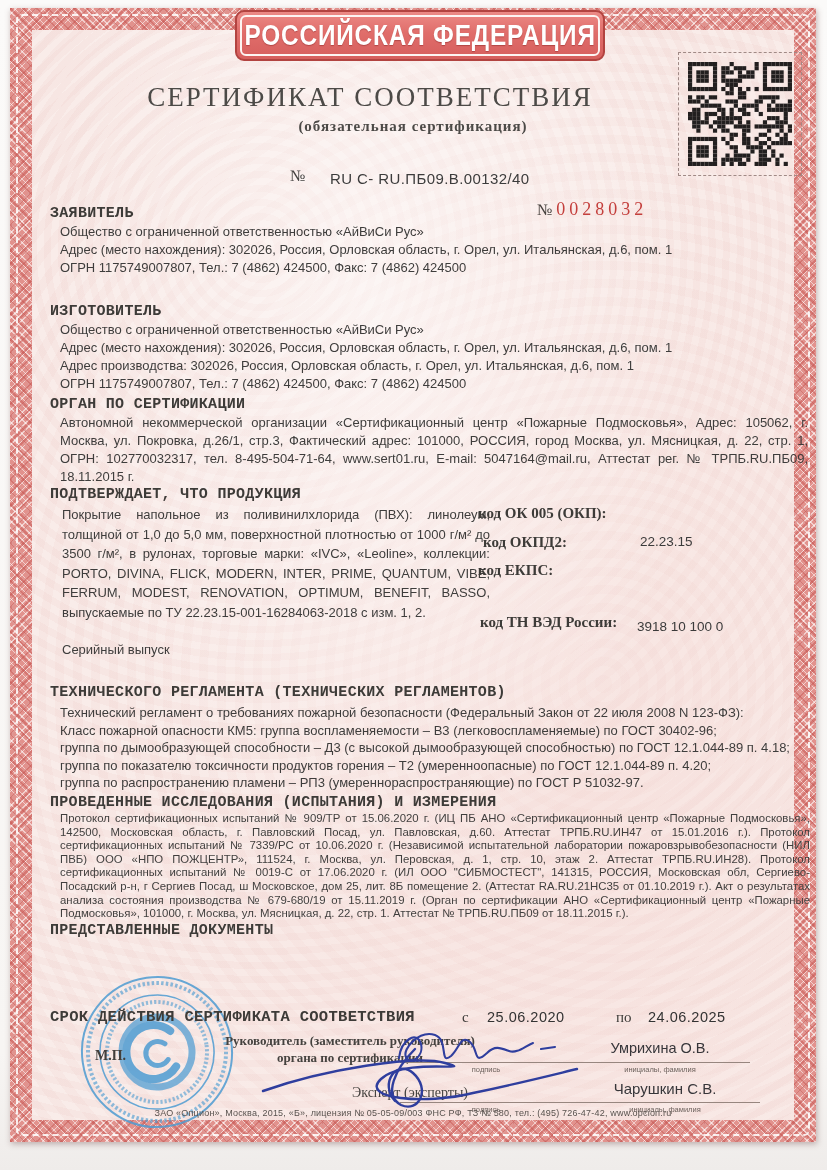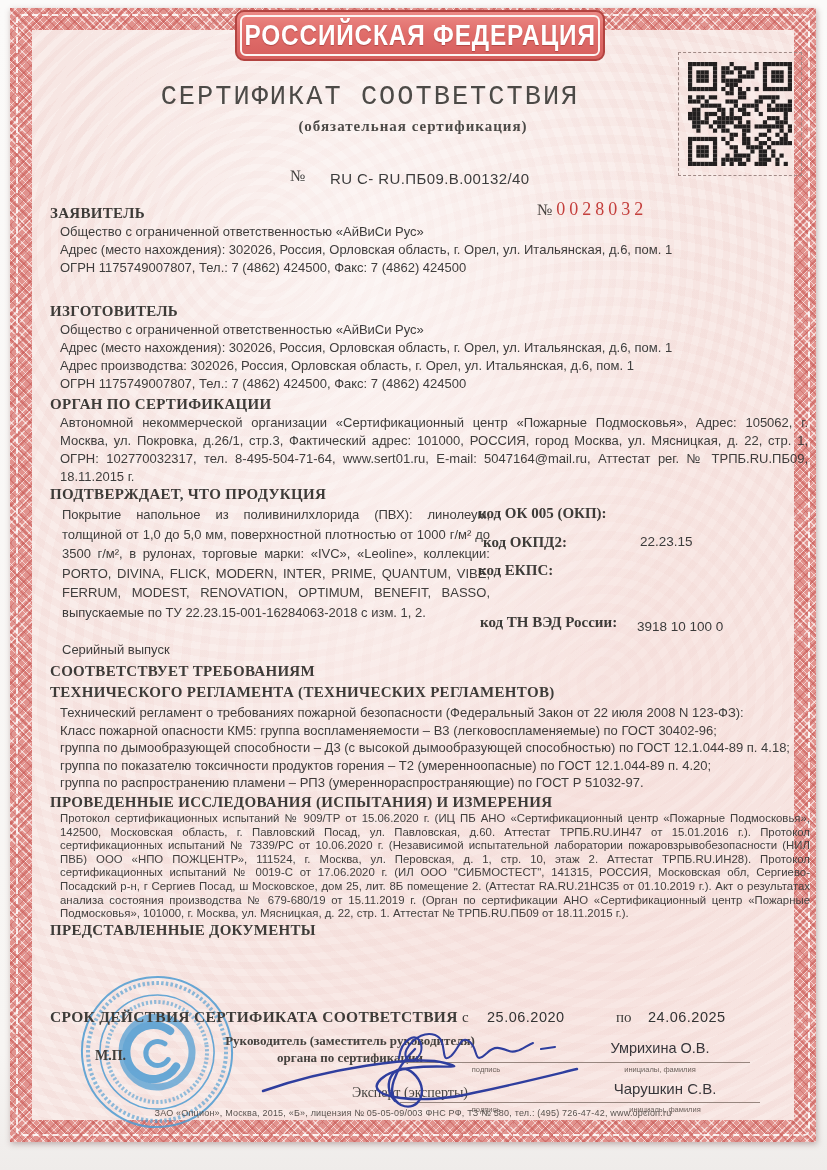--- a/index.html
+++ b/index.html
@@ -45,30 +45,30 @@
     color:#ffffff;font-weight:bold;font-size:29px;letter-spacing:1px;
     transform:scaleX(0.84);white-space:nowrap;
     font-family:"Liberation Sans",sans-serif;
     text-shadow:0 1px 1px rgba(140,40,40,0.5);
   }
   
   .qr-box{left:668px;top:44px;width:122px;height:122px;z-index:4;
     border:1px dashed #a08a86;display:flex;align-items:center;justify-content:center;}
   
   .title{left:0;top:74px;width:720px;text-align:center;z-index:3;
-    font-family:Liberation Mono, monospace;font-size:27px;color:#4c4a47;letter-spacing:2px;}
+    font-family:Liberation Serif, serif;font-size:27px;color:#4c4a47;letter-spacing:2px;}
   .subtitle{left:0;top:110px;width:806px;text-align:center;z-index:3;
     font-family:"Liberation Serif",serif;font-weight:bold;font-size:15px;color:#4c4a47;letter-spacing:1px;}
   .numrow{left:0;top:159px;width:806px;z-index:3;}
   .num-sign{position:absolute;left:280px;top:0;font-family:"Liberation Serif",serif;font-size:16px;color:#444240;}
   .num-val{position:absolute;left:320px;top:3px;font-size:15px;color:#3c3c3c;letter-spacing:0.4px;}
   .serial{left:527px;top:191px;z-index:3;font-family:"Liberation Serif",serif;font-size:16px;color:#47423f;}
   .serial .red{color:#c43f3c;letter-spacing:4px;font-size:18px;}
   
-  .h{font-family:Liberation Serif, serif;font-weight:bold;font-size:15px;color:#3d3b38;letter-spacing:0.3px;z-index:3;}
+  .h{font-family:Liberation Mono, monospace;font-weight:bold;font-size:15px;color:#3d3b38;letter-spacing:0.3px;z-index:3;}
   .b{font-family:"Liberation Sans",sans-serif;font-size:13px;color:#3e3d3c;line-height:18px;z-index:3;margin-left:8px;}
   .just{text-align:justify;}
   .codes-label{font-family:"Liberation Serif",serif;font-weight:bold;font-size:15px;color:#3d3b38;z-index:3;}
   .codes-value{font-family:"Liberation Sans",sans-serif;font-size:13.5px;color:#3b3b3b;z-index:3;}
   .tests-body{font-size:11.4px;line-height:13.6px;color:#403f3e;}
   .v-label{font-family:"Liberation Serif",serif;font-size:15px;color:#3d3b38;z-index:3;}
   .v-date{font-family:"Liberation Sans",sans-serif;font-size:14.5px;color:#333;z-index:3;letter-spacing:0.5px;}
   
   .role{font-family:"Liberation Serif",serif;font-weight:bold;font-size:13px;color:#45423f;text-align:center;z-index:3;}
   .sigline{border-bottom:1px solid #97867f;z-index:3;}
@@ -449,21 +449,20 @@
   <div class="abs b just" style="left:44px;top:497px;width:428px;line-height:19.5px;">Покрытие напольное из поливинилхлорида (ПВХ): линолеум, толщиной от 1,0 до 5,0 мм, поверхностной плотностью от 1000 г/м² до 3500 г/м², в рулонах, торговые марки: «IVC», «Leoline», коллекции: PORTO, DIVINA, FLICK, MODERN, INTER, PRIME, QUANTUM, VIBE, FERRUM, MODEST, RENOVATION, OPTIMUM, BENEFIT, BASSO, выпускаемые по ТУ 22.23.15-001-16284063-2018 с изм. 1, 2.</div>
   <div class="abs b" style="left:44px;top:633px;">Серийный выпуск</div>
 
   <div class="abs codes-label" style="left:468px;top:497px;">код ОК 005 (ОКП):</div>
   <div class="abs codes-label" style="left:473px;top:526px;">код ОКПД2:</div>
   <div class="abs codes-value" style="left:630px;top:526px;">22.23.15</div>
   <div class="abs codes-label" style="left:468px;top:554px;">код ЕКПС:</div>
   <div class="abs codes-label" style="left:470px;top:606px;">код ТН ВЭД России:</div>
   <div class="abs codes-value" style="left:627px;top:611px;">3918 10 100 0</div>
 
-  <div class="abs h" style="left:40px;top:655px;">СООТВЕТСТВУЕТ ТРЕБОВАНИЯМ</div>
   <div class="abs h" style="left:40px;top:676px;">ТЕХНИЧЕСКОГО РЕГЛАМЕНТА (ТЕХНИЧЕСКИХ РЕГЛАМЕНТОВ)</div>
   <div class="abs b just" style="left:42px;top:696px;width:750px;line-height:17.6px;">
     <div>Технический регламент о требованиях пожарной безопасности (Федеральный Закон от 22 июля 2008 N 123-ФЗ):</div>
     <div>Класс пожарной опасности КМ5: группа воспламеняемости – В3 (легковоспламеняемые) по ГОСТ 30402-96;</div>
     <div>группа по дымообразующей способности – Д3 (с высокой дымообразующей способностью) по ГОСТ 12.1.044-89 п. 4.18;</div>
     <div>группа по показателю токсичности продуктов горения – Т2 (умеренноопасные) по ГОСТ 12.1.044-89 п. 4.20;</div>
     <div>группа по распространению пламени – РП3 (умереннораспространяющие) по ГОСТ Р 51032-97.</div>
   </div>
 
   <div class="abs h" style="left:40px;top:786px;">ПРОВЕДЕННЫЕ ИССЛЕДОВАНИЯ (ИСПЫТАНИЯ) И ИЗМЕРЕНИЯ</div>

